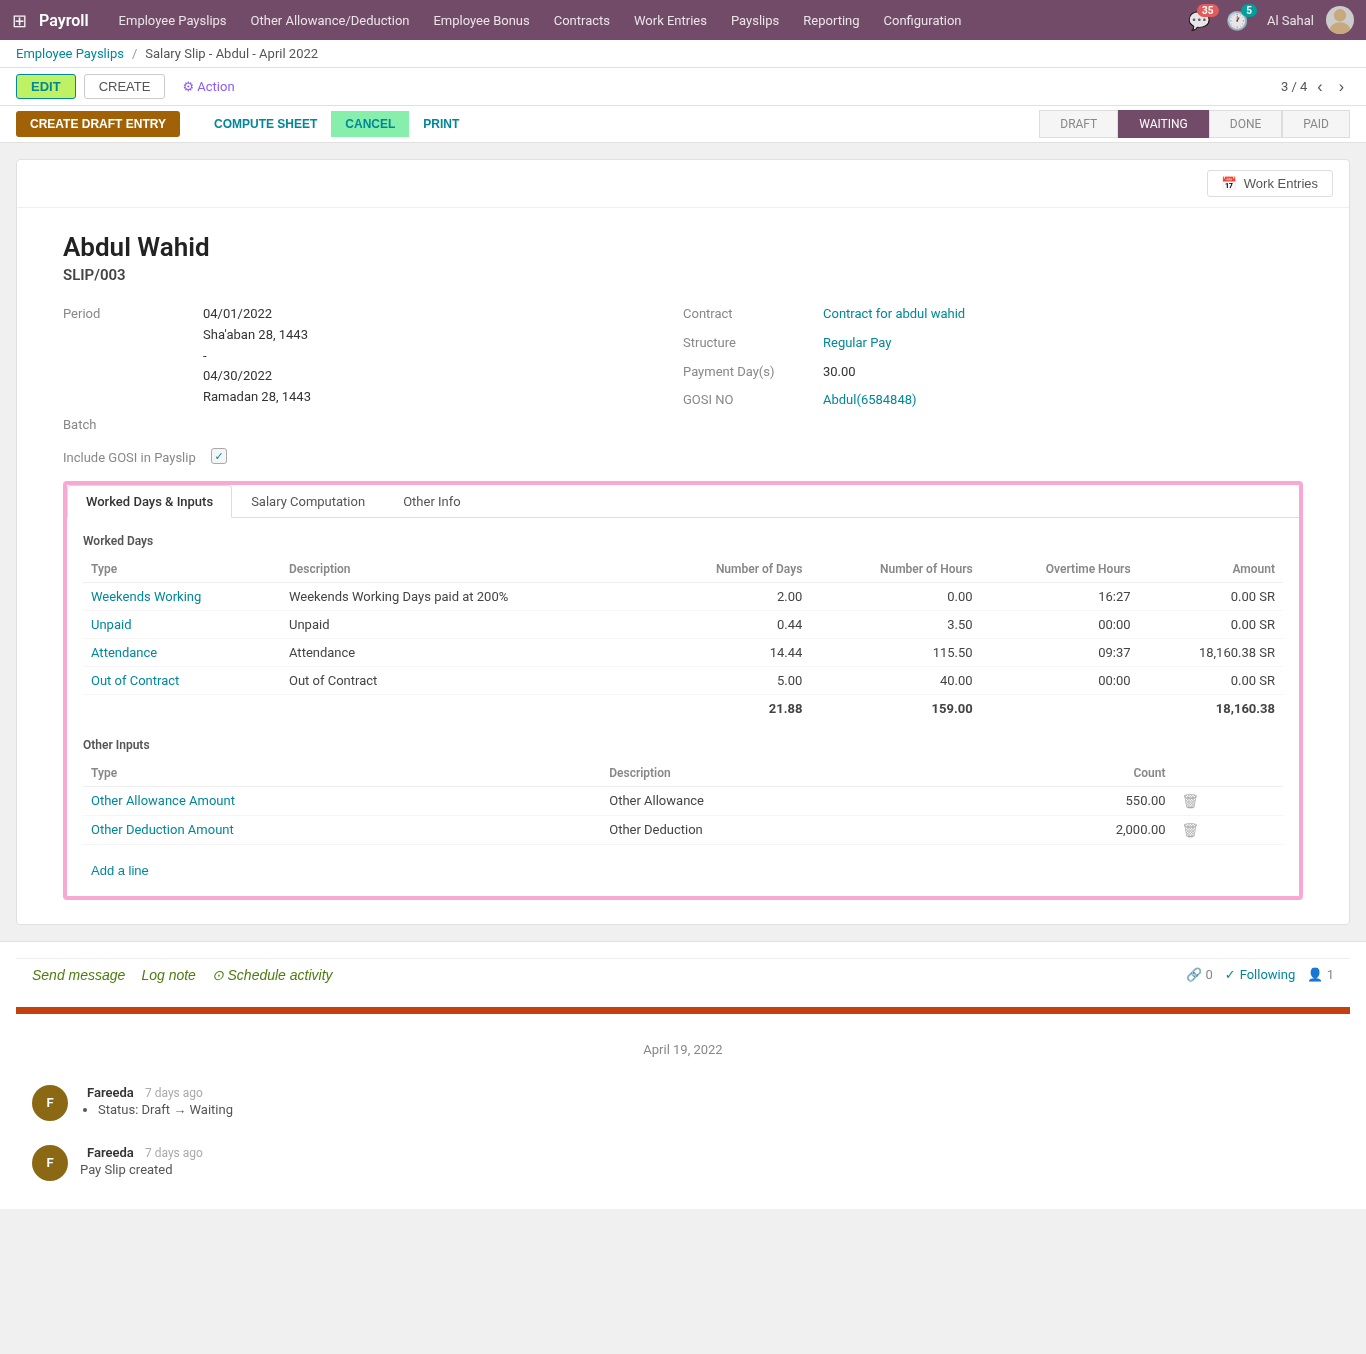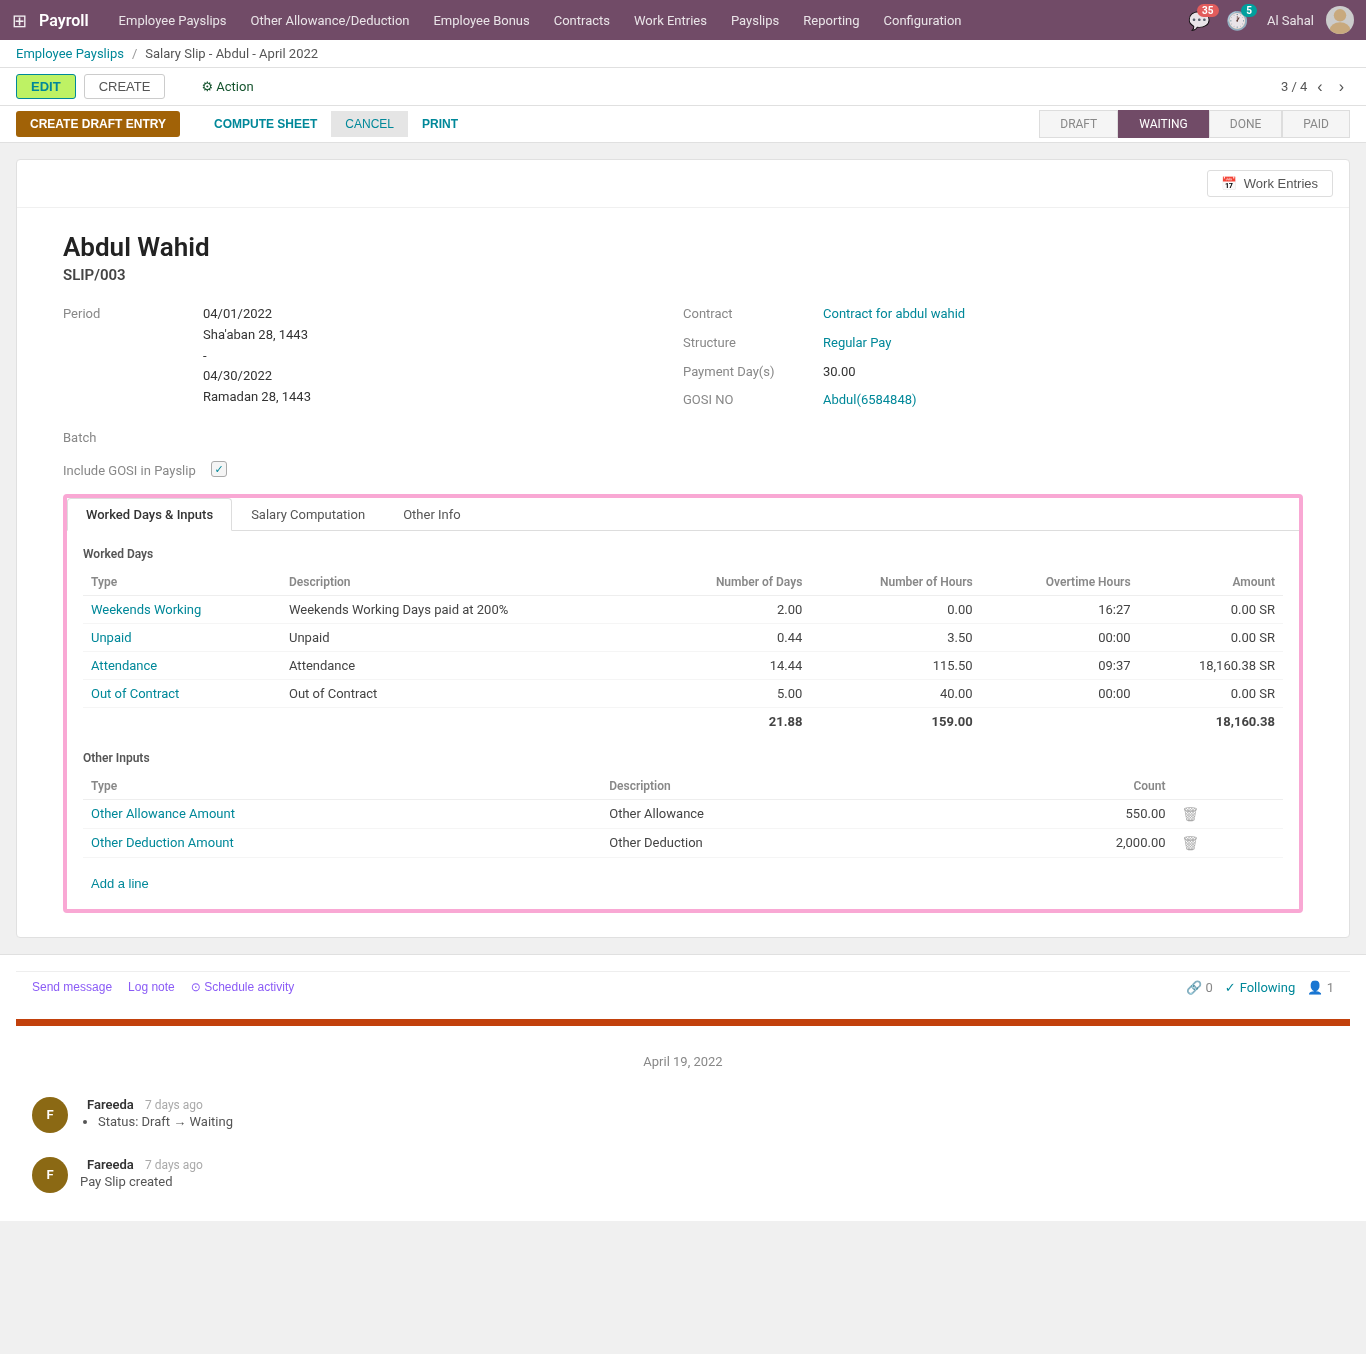--- a/index.html
+++ b/index.html
@@ -22,30 +22,30 @@
     
     .breadcrumb-bar { background: #fff; border-bottom: 1px solid #e0e0e0; padding: 6px 16px; display: flex; align-items: center; gap: 8px; }
     .breadcrumb-link { color: #008899; cursor: pointer; font-size: 13px; }
     .breadcrumb-sep { color: #999; }
     .breadcrumb-current { color: #555; font-size: 13px; }
 
     
     .action-bar { background: #fff; border-bottom: 1px solid #e0e0e0; padding: 6px 16px; display: flex; align-items: center; gap: 8px; }
     .btn-edit { background: #bef264; border: 1px solid #008899; color: #008899; padding: 4px 14px; border-radius: 3px; font-size: 13px; font-weight: 600; cursor: pointer; }
     .btn-create { background: #fff; border: 1px solid #ccc; color: #555; padding: 4px 14px; border-radius: 3px; font-size: 13px; cursor: pointer; }
-    .action-menu { color: #14532d; cursor: pointer; margin-left: 28px; font-size: 13px; }
+    .action-menu { color: #8b5cf6; cursor: pointer; margin-left: 9px; font-size: 13px; }
     .action-spacer { flex: 1; }
     .pagination { display: flex; align-items: center; gap: 4px; color: #555; font-size: 13px; }
     .pagination-btn { border: none; background: none; color: #555; cursor: pointer; font-size: 16px; padding: 2px 6px; }
 
     
     .status-bar { background: #fff; border-bottom: 1px solid #e0e0e0; padding: 4px 16px; display: flex; align-items: center; gap: 0; }
     .btn-draft-entry { background: #a16207; color: #fff; border: none; padding: 6px 14px; font-size: 12px; font-weight: 700; cursor: pointer; border-radius: 3px; margin-right: 20px; }
     .btn-compute { background: #fff; border: none; color: #008899; padding: 6px 14px; font-size: 12px; font-weight: 600; cursor: pointer; }
-    .btn-cancel-slip { background: #e5e5e5; border: none; color: #008899; padding: 6px 14px; font-size: 12px; font-weight: 400; cursor: pointer; }
+    .btn-cancel-slip { background: #86efac; border: none; color: #008899; padding: 6px 14px; font-size: 12px; font-weight: 700; cursor: pointer; }
     .btn-print { background: #fff; border: none; color: #008899; padding: 6px 14px; font-size: 12px; font-weight: 600; cursor: pointer; }
     .status-spacer { flex: 1; }
     .status-steps { display: flex; align-items: center; gap: 0; }
     .status-step { padding: 6px 20px; font-size: 12px; color: #888; background: #f5f5f5; border: 1px solid #ddd; cursor: pointer; position: relative; }
     .status-step.active { background: #714B67; color: #fff; border-color: #714B67; }
     .status-step::after { content: ''; position: absolute; right: -10px; top: 0; width: 0; height: 100%; border-top: 16px solid transparent; border-bottom: 16px solid transparent; z-index: 1; }
 
     
     .main-content { padding: 16px; }
     .content-card { background: #fff; border: 1px solid #e0e0e0; border-radius: 4px; padding: 0; position: relative; }
@@ -84,21 +84,21 @@
     .data-table td a, .data-table td .link { color: #008899; cursor: pointer; text-decoration: none; }
     .data-table .num { text-align: right; }
     .data-table .total-row td { font-weight: 700; border-top: 1px solid #ddd; border-bottom: none; }
     .data-table .total-row td.num { font-weight: 700; }
     .btn-add-line { background: none; border: none; color: #008899; cursor: pointer; font-size: 13px; padding: 2px 8px; }
     .delete-icon { color: #aaa; cursor: pointer; font-size: 14px; }
 
     
     .bottom-section { background: #fff; border-top: 1px solid #e0e0e0; padding: 16px; margin-top: 0; }
     .chatter-actions { display: flex; align-items: center; gap: 16px; padding: 8px 16px; border-top: 1px solid #eee; }
-    .chatter-btn { background: none; border: none; color: #8b5cf6; cursor: pointer; font-size: 12px; font-weight: 500; }
+    .chatter-btn { background: none; border: none; color: #4d7c0f; cursor: pointer; font-size: 14px; font-weight: 500; font-style: italic; }
     .chatter-spacer { flex: 1; }
     .chatter-meta { display: flex; align-items: center; gap: 12px; color: #888; font-size: 13px; }
     .following-btn { color: #008899; font-size: 13px; cursor: pointer; display: flex; align-items: center; gap: 4px; }
 
     .date-divider { text-align: center; color: #888; font-size: 13px; margin: 16px 0; border-top: 7px solid #c2410c; padding-top: 28px; }
 
     .chatter-entry { display: flex; gap: 12px; padding: 12px 16px; }
     .chatter-avatar { width: 36px; height: 36px; border-radius: 50%; background: #8B6914; display: flex; align-items: center; justify-content: center; color: #fff; font-size: 13px; font-weight: 600; flex-shrink: 0; overflow: hidden; }
     .chatter-body { flex: 1; }
     .chatter-user { font-weight: 600; color: #333; font-size: 13px; margin-left: 7px; }
@@ -189,21 +189,21 @@
           <div class="form-row">
             <div class="form-label">Period</div>
             <div class="form-value">
               <div>04/01/2022</div>
               <div>Sha'aban 28, 1443</div>
               <div>-</div>
               <div>04/30/2022</div>
               <div>Ramadan 28, 1443</div>
             </div>
           </div>
-          <div class="form-row" style="margin-top:20px;">
+          <div class="form-row" style="margin-top:7px;">
             <div class="form-label">Batch</div>
             <div class="form-value"></div>
           </div>
         </div>
 
         <div>
           <div class="form-row">
             <div class="form-label">Contract</div>
             <div class="form-value">
               <a class="form-link">Contract for abdul wahid</a>

